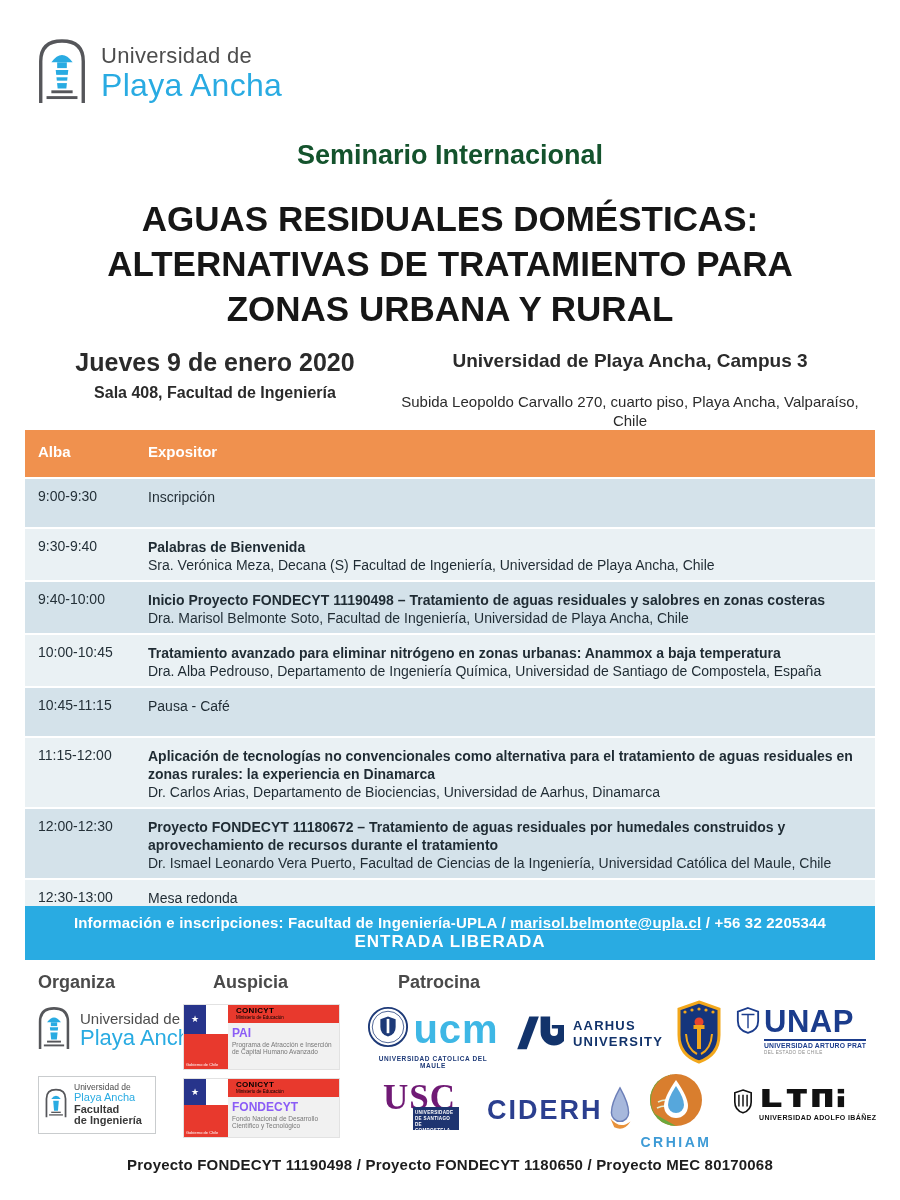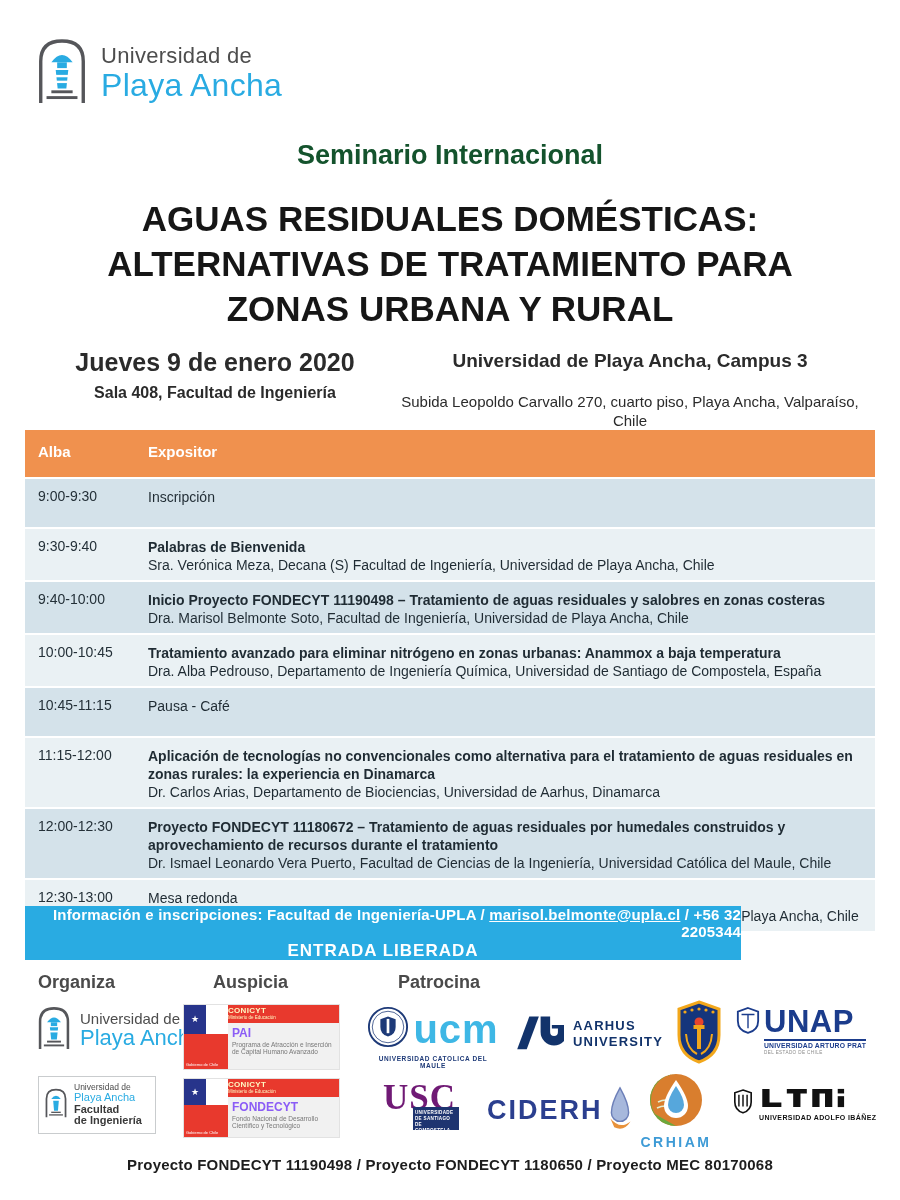--- a/index.html
+++ b/index.html
@@ -36,23 +36,23 @@
   .srow.tall{min-height:60px;}
   .rows .srow:nth-child(odd){background:#D4E2EA;}
   .rows .srow:nth-child(even){background:#EAF1F4;}
   .stime{width:123px;flex-shrink:0;box-sizing:border-box;padding:9px 0 0 13px;
          font-size:14px;color:#243038;}
   .scontent{flex:1;padding:9px 14px 6px 0;font-size:14px;line-height:18px;color:#1f2b33;}
   .stitle{font-weight:700;}
   .stitle:empty,.sline:empty{display:none;}
 
   
-  .info-bar{position:absolute;left:25px;top:906px;width:716px;height:54px;background:#29ABE2;
+  .info-bar{position:absolute;left:25px;top:906px;width:850px;height:54px;background:#29ABE2;
             display:flex;flex-direction:column;align-items:center;justify-content:center;gap:1px;
-            color:#ffffff;text-align:right;}
+            color:#ffffff;}
   .info-line1{font-size:15px;font-weight:600;letter-spacing:.2px;}
   .info-line1 a{color:#ffffff;text-decoration:underline;font-weight:700;}
   .info-line2{font-size:17px;font-weight:700;letter-spacing:1px;}
 
   
   .sp-label{position:absolute;font-size:18px;font-weight:700;color:#4a4a4a;}
   .lbl-org{left:38px;top:972px;}
   .lbl-aus{left:213px;top:972px;}
   .lbl-pat{left:398px;top:972px;}
 
@@ -70,21 +70,21 @@
 
   .conicyt{position:absolute;background:#f1f1f1;border:1px solid #e2e2e2;display:flex;box-sizing:border-box;}
   .conicyt .flag{width:44px;flex-shrink:0;display:flex;flex-direction:column;}
   .conicyt .flag-top{height:45%;display:flex;}
   .conicyt .flag-blue{width:50%;background:#27348B;color:#fff;font-size:9px;line-height:1;
                       display:flex;align-items:center;justify-content:center;}
   .conicyt .flag-white{width:50%;background:#ffffff;}
   .conicyt .flag-red{height:55%;background:#E8392D;position:relative;}
   .conicyt .gov{position:absolute;bottom:2px;left:2px;font-size:4px;color:#ffffff;}
   .conicyt .right{flex:1;display:flex;flex-direction:column;}
-  .conicyt .band{background:#E8392D;color:#fef9c3;padding:2px 0;line-height:1.1;}
+  .conicyt .band{background:#E8392D;color:#000000;padding:2px 8px;line-height:1.1;}
   .conicyt .band b{display:block;font-size:8px;letter-spacing:.3px;}
   .conicyt .band span{display:block;font-size:4.5px;}
   .conicyt .cbody{padding:3px 4px 0 4px;}
   .conicyt .acr{font-size:12px;font-weight:700;color:#8b5cf6;}
   .conicyt .desc{font-size:6.5px;color:#777;line-height:7.5px;margin-top:1px;}
   .pai-box{left:183px;top:1004px;width:157px;height:66px;}
   .fond-box{left:183px;top:1078px;width:157px;height:60px;}
 
   .ucm{position:absolute;left:366px;top:1006px;width:134px;text-align:center;}
   .ucm .row{display:flex;align-items:center;justify-content:center;gap:4px;}

